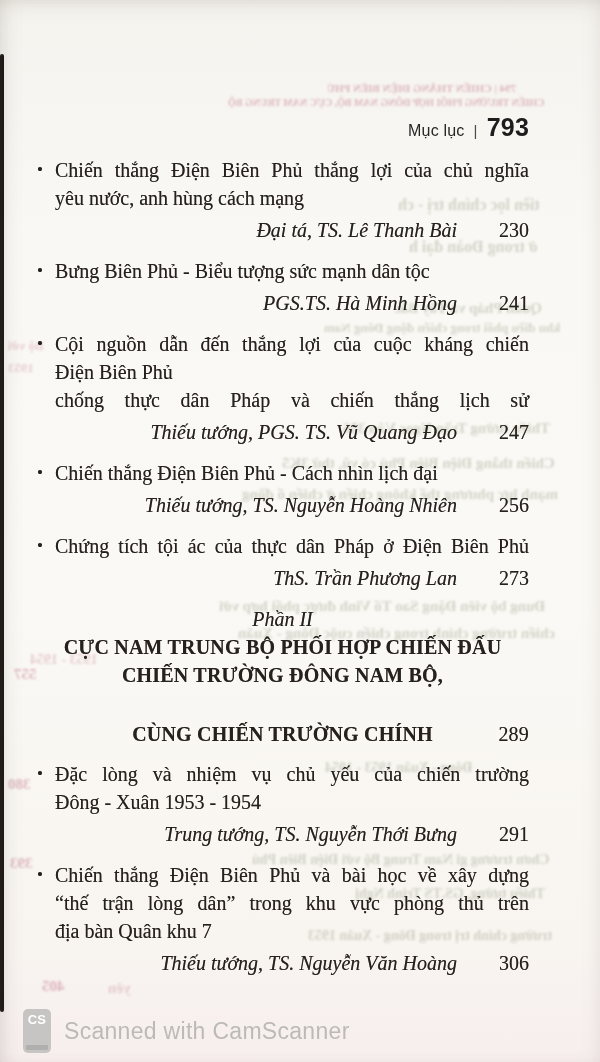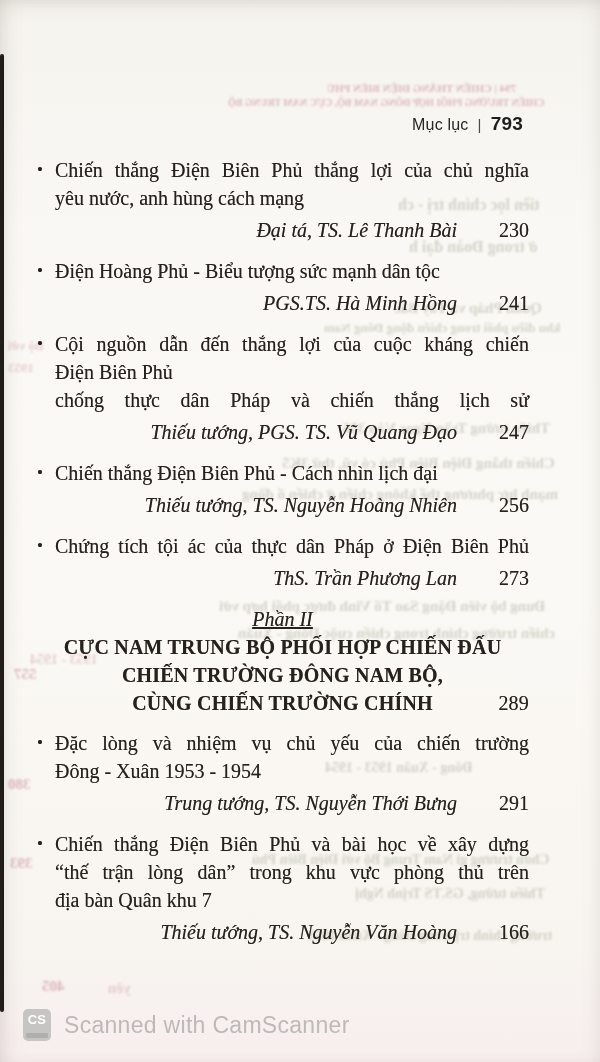--- a/index.html
+++ b/index.html
@@ -13,61 +13,61 @@
   .page::after { 
     content:""; position:absolute; inset:0; pointer-events:none;
     box-shadow: inset 14px 0 22px -14px rgba(120,110,100,0.25), inset -10px 0 24px -16px rgba(120,110,100,0.22), inset 0 16px 26px -20px rgba(120,110,100,0.25);
   }
   .spine-edge {
     position:absolute; left:0; top:54px; width:4px; height:958px;
     background:#171310; filter:blur(0.4px); border-radius:2px;
   }
   
   .running-head {
-    position:absolute; top:113px; right:77px;
+    position:absolute; top:113px; right:71px;
     font-family:"Liberation Sans", sans-serif; font-size:16px; color:#262626;
     display:flex; align-items:baseline; gap:9px; letter-spacing:0.2px;margin-left:12px;
   }
   .running-head .divider { color:#4a4a4a; font-weight:400; font-size:15px; }
-  .running-head .folio { font-weight:bold; font-size:19px; color:#1d1d1d; }
+  .running-head .folio { font-weight:bold; font-size:25px; color:#1d1d1d; }
   
   .toc {
     position:absolute; left:36px; top:156px; width:493px;
     font-size:20px; text-shadow:0 0 0.6px rgba(45,37,30,0.55);
   }
   .entry { margin-bottom:13px; }
   .t-line { position:relative; padding-left:19px; line-height:28px; }
   .t-line.j { text-align:justify; text-align-last:justify; }
   .bullet { position:absolute; left:1px; top:0; font-size:17px; color:#26211d; }
   .author-line { display:flex; justify-content:flex-end; align-items:center; line-height:28px; margin-top:4px; }
   .author { font-style:italic; }
   .pnum { width:72px; text-align:right; font-style:normal; }
   
   .part { margin:3px 0 12px; text-align:center; }
-  .part-label { font-style:italic; line-height:28px;text-decoration:underline; }
+  .part-label { font-style:italic; line-height:28px; }
   .part-title { font-weight:bold; line-height:28px; letter-spacing:0.2px; }
-  .part-lastline { position:relative; }
+  .part-lastline { position:relative;margin-top:31px; }
   .part-page { position:absolute; right:0; top:0; font-weight:normal; }
   
   .bl {
     position:absolute; transform:scaleX(-1); filter:blur(1.1px);
     font-family:"Liberation Serif", serif; font-weight:bold; white-space:nowrap;
     pointer-events:none; user-select:none;
   }
   .bl.p  { color:rgba(201,140,153,0.60); }
   .bl.p2 { color:rgba(209,160,170,0.48); }
   .bl.g  { color:rgba(158,162,140,0.42); }
   
   .scanfoot {
     position:absolute; left:23px; top:1009px;
     display:flex; align-items:center; gap:13px;
     font-family:"Liberation Sans", sans-serif; color:#bcbab8; font-size:23px; letter-spacing:0.3px;
   }
   .cs-badge {
-    position:relative; width:28px; height:32px; border-radius:5px;
+    position:relative; width:28px; height:44px; border-radius:5px;
     background:#c6c5c3; color:#ffffff; font-weight:bold; font-size:13px;
     display:flex; align-items:flex-start; justify-content:center; padding-top:3px; box-sizing:border-box;
     font-family:"Liberation Sans", sans-serif;
   }
   .cs-badge::after {
     content:""; position:absolute; left:3px; right:3px; bottom:3px; height:5px;
     background:#b0afad; border-radius:1px;
   }
 </style>
 </head>
@@ -112,21 +112,21 @@
     <div class="entry">
       <div class="t-line j"><span class="bullet">•</span><span>Chiến thắng Điện Biên Phủ thắng lợi của chủ nghĩa</span></div>
       <div class="t-line">yêu nước, anh hùng cách mạng</div>
       <div class="author-line">
           <span class="author">Đại tá, TS. Lê Thanh Bài</span>
           <span class="pnum">230</span>
         </div>
     </div>
 
     <div class="entry">
-      <div class="t-line"><span class="bullet">•</span><span>Điện Hoàng Phủ - Biểu tượng sức mạnh dân tộc</span></div>
+      <div class="t-line"><span class="bullet">•</span><span>Bưng Biên Phủ - Biểu tượng sức mạnh dân tộc</span></div>
       <div class="author-line">
           <span class="author">PGS.TS. Hà Minh Hồng</span>
           <span class="pnum">241</span>
         </div>
     </div>
 
     <div class="entry">
       <div class="t-line j"><span class="bullet">•</span><span>Cội nguồn dẫn đến thắng lợi của cuộc kháng chiến</span></div>
       <div class="t-line">Điện Biên Phủ</div>
       <div class="t-line j">chống thực dân Pháp và chiến thắng lịch sử</div>
@@ -167,21 +167,21 @@
           <span class="pnum">291</span>
         </div>
     </div>
 
     <div class="entry">
       <div class="t-line j"><span class="bullet">•</span><span>Chiến thắng Điện Biên Phủ và bài học về xây dựng</span></div>
       <div class="t-line j">“thế trận lòng dân” trong khu vực phòng thủ trên</div>
       <div class="t-line">địa bàn Quân khu 7</div>
       <div class="author-line">
           <span class="author">Thiếu tướng, TS. Nguyễn Văn Hoàng</span>
-          <span class="pnum">166</span>
+          <span class="pnum">306</span>
         </div>
     </div>
 
   </div>
 
   <div class="scanfoot">
     <span class="cs-badge">CS</span>
     <span>Scanned with CamScanner</span>
   </div>
 

